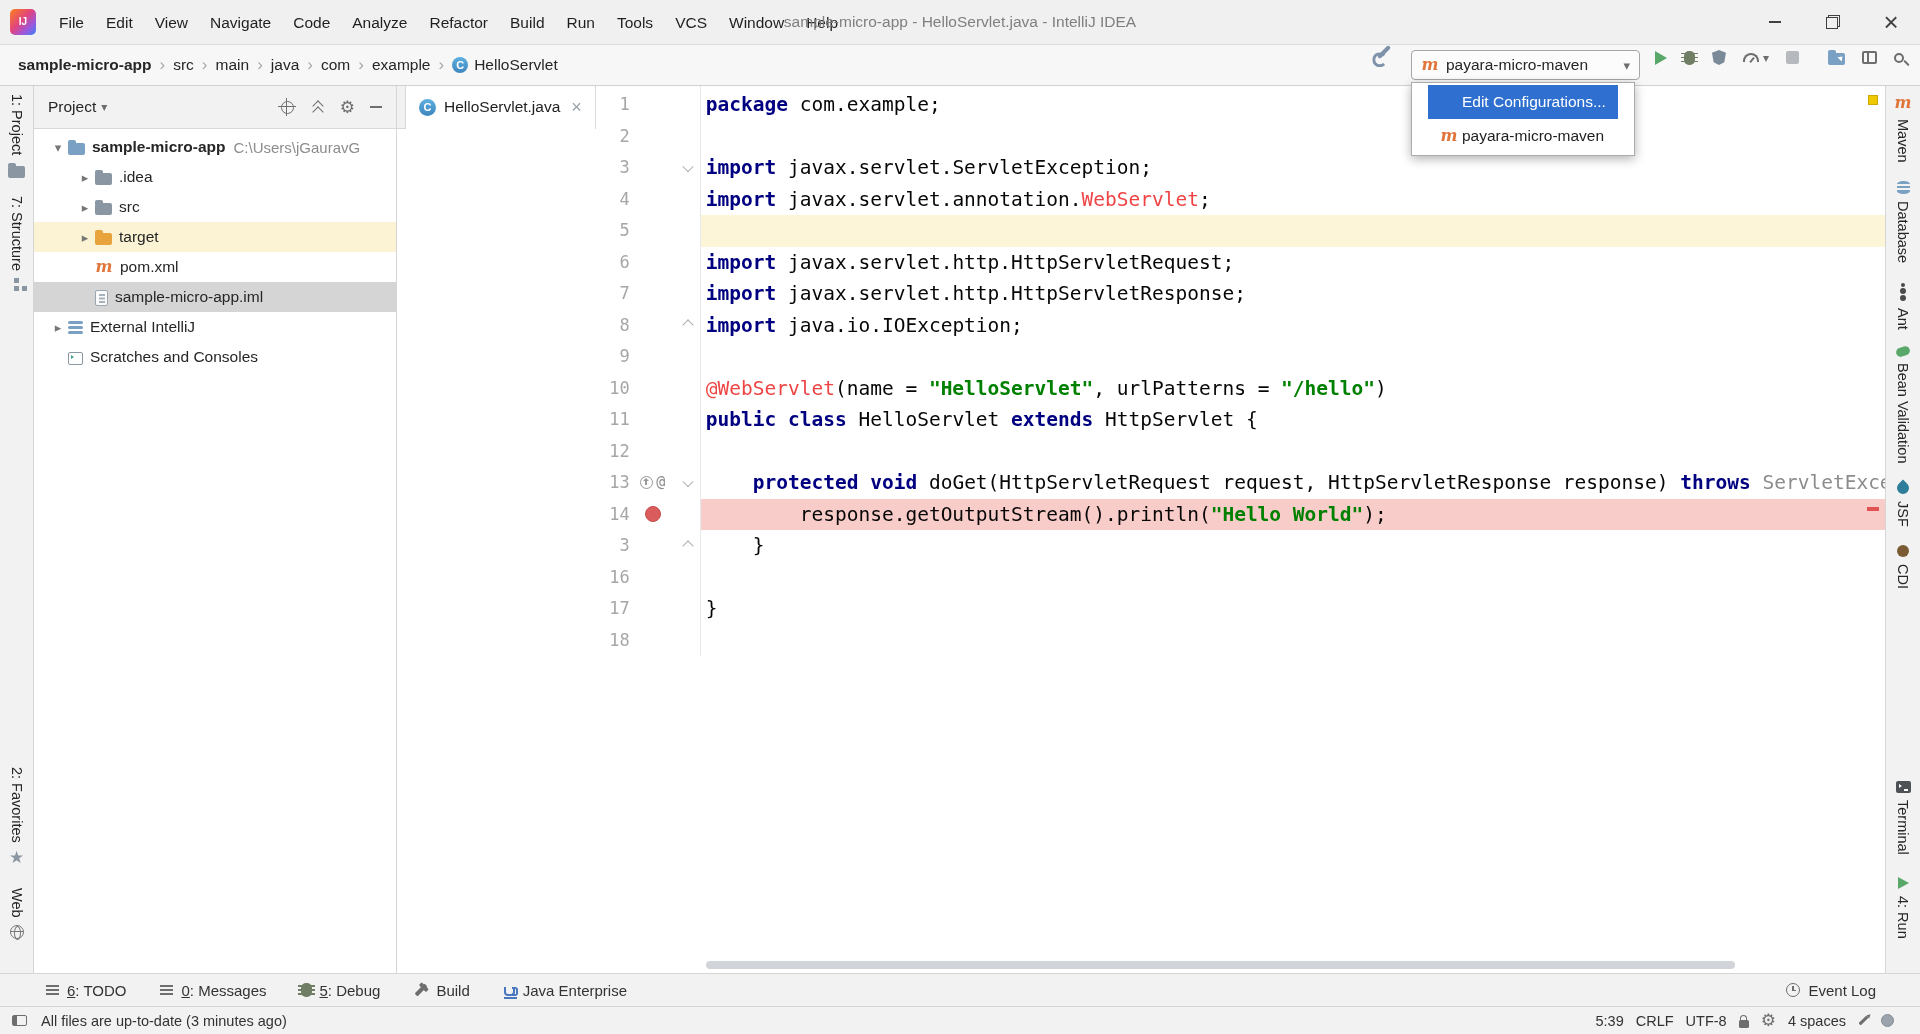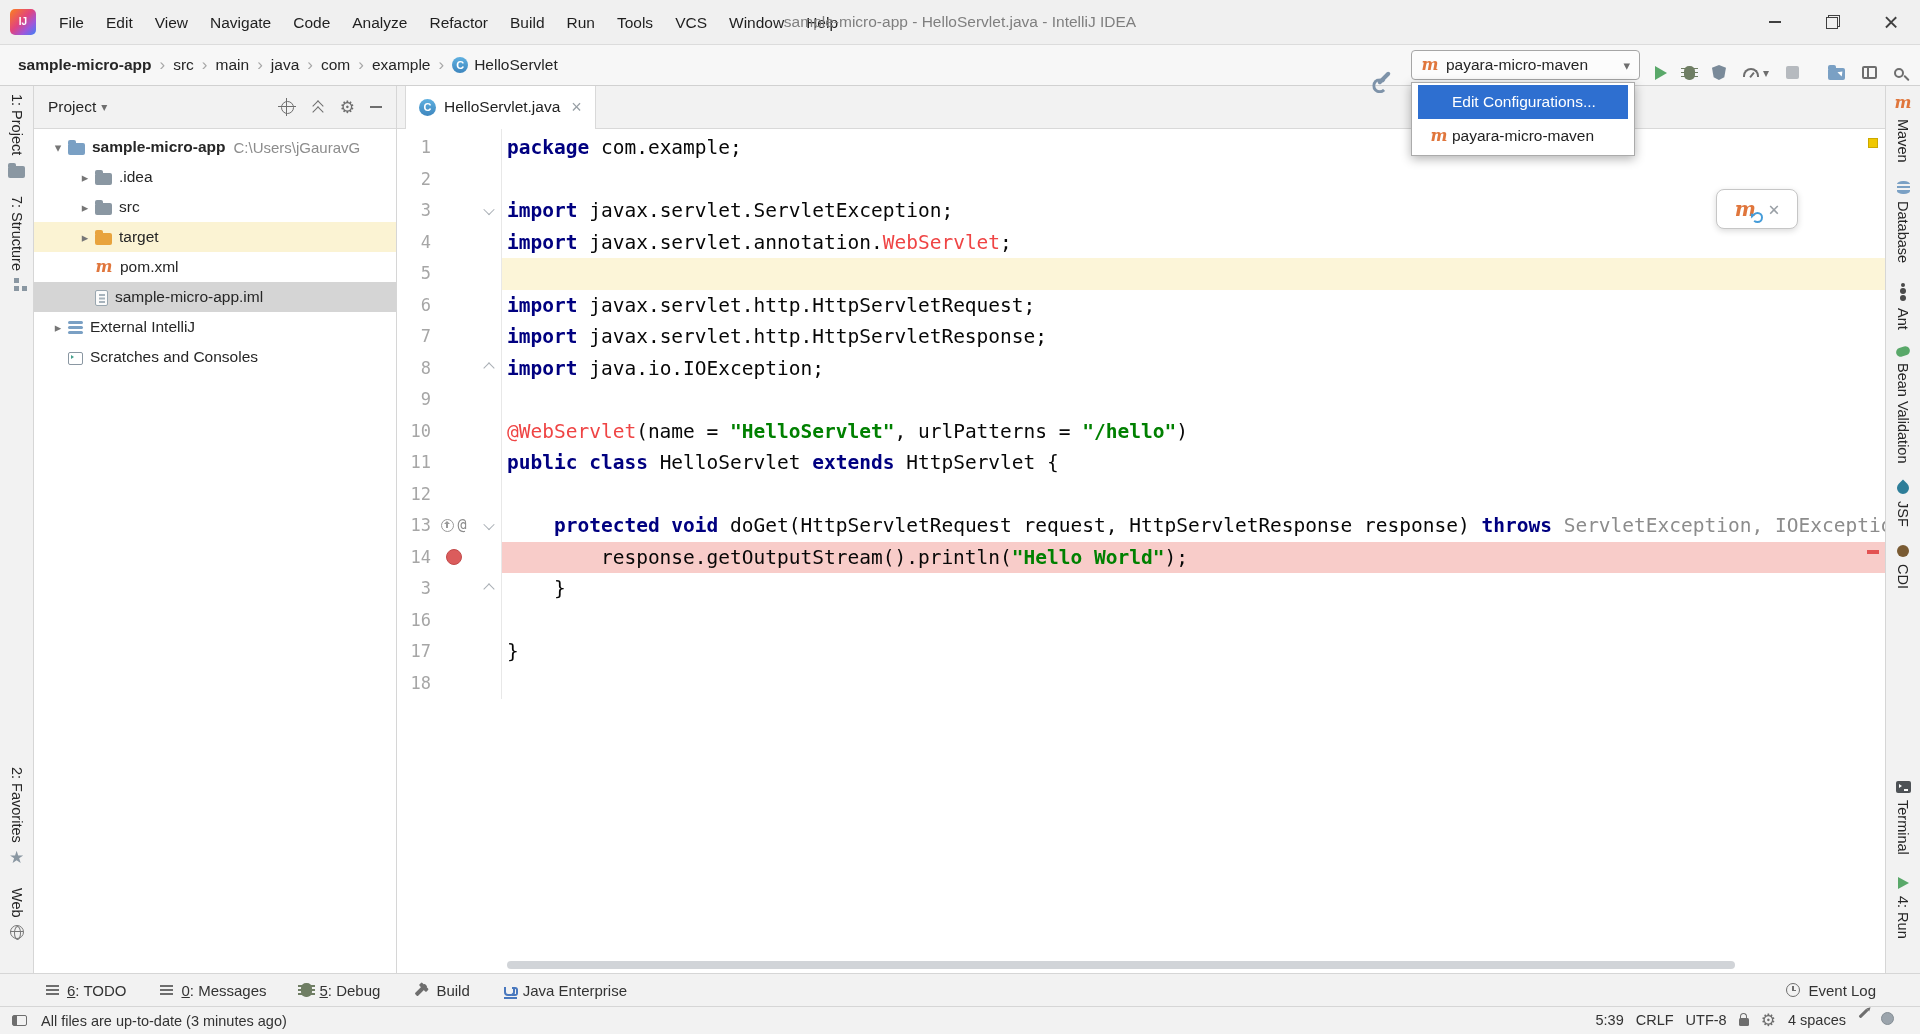--- a/index.html
+++ b/index.html
@@ -21,21 +21,21 @@
   .i-restore{width:14px;height:14px}
   .i-restore::before{content:"";position:absolute;right:0;top:0;width:10px;height:10px;border:1.5px solid #404040}
   .i-restore::after{content:"";position:absolute;left:0;bottom:0;width:10px;height:10px;border:1.5px solid #404040;background:#F0F0F0}
 
   
   .navbar{height:41px;flex:none;background:#F7F7F7;border-bottom:1px solid #D1D1D1;display:flex;align-items:center;padding:0 16px 0 18px}
   .crumbs{display:flex;align-items:center;gap:8px;font-size:15.5px}
   .crumb{display:flex;align-items:center;gap:6px;white-space:nowrap}
   .crumb.root .crumb-label{font-weight:bold}
   .crumb-sep{color:#A8A8A8;font-size:17px}
-  .nav-right{margin-left:auto;display:flex;align-items:flex-end;gap:15px}
+  .nav-right{margin-left:auto;display:flex;align-items:flex-start;gap:15px}
   .nav-actions{display:flex;align-items:center;gap:17px}
   .nav-act{display:flex;align-items:center}
   .nav-act.gap{margin-left:12px}
   .mini-caret{color:#6E6E6E;font-size:12px;margin-left:4px}
 
   .i-wrench{width:16px;height:4px;background:#7E93A9;border-radius:2px;transform:rotate(-45deg);margin:0 4px}
   .i-wrench::before{content:"";position:absolute;left:-8px;top:-3.5px;width:9px;height:9px;border:3px solid #7E93A9;border-radius:50%;border-right-color:transparent;transform:rotate(45deg)}
   .i-run{width:0;height:0;border-left:12px solid #59A869;border-top:7.5px solid transparent;border-bottom:7.5px solid transparent}
   .i-debug,.i-debug-tool{width:11px;height:14px;background:#6F7E64;border-radius:5px}
   .i-debug::before,.i-debug-tool::before{content:"";position:absolute;left:-3px;top:2px;width:17px;height:1.5px;background:#6F7E64;box-shadow:0 4px 0 #6F7E64,0 8px 0 #6F7E64}
@@ -50,21 +50,21 @@
   .i-layout::before{content:"";position:absolute;left:3px;top:0;width:2px;height:9px;background:#6E6E6E}
   .i-search{width:10px;height:10px;border:2px solid #6E6E6E;border-radius:50%}
   .i-search::after{content:"";position:absolute;left:7px;top:7px;width:7px;height:2px;background:#6E6E6E;transform:rotate(45deg);border-radius:1px}
 
   
   .combo{position:relative;height:30px;width:229px;border:1px solid #A6A6A6;border-radius:4px;background:#FCFCFC;display:flex;align-items:center;gap:7px;padding:0 9px;font-size:15.5px}
   .combo-caret{margin-left:auto;color:#6E6E6E;font-size:13px}
   .i-maven{width:18px;height:18px;text-align:center;color:#E0763C;font:italic bold 16px/18px "DejaVu Serif",serif}
   .i-maven::before{content:"m"}
   .i-maven.big{width:22px;height:22px;font-size:20px;line-height:22px}
-  .popup{position:absolute;left:-1px;top:31px;width:224px;background:#fff;border:1px solid #ABABAB;box-shadow:0 3px 10px rgba(0,0,0,.3);z-index:100;padding:2px 6px}
+  .popup{position:absolute;left:-1px;top:31px;width:224px;background:#fff;border:1px solid #ABABAB;box-shadow:0 3px 10px rgba(0,0,0,.3);z-index:100;padding:2px 16px}
   .dd-item{height:34px;display:flex;align-items:center;padding:0 8px;font-size:15.5px;color:#1F1F1F;white-space:nowrap}
   .dd-item.sel{background:#2E6FD0;color:#fff}
   .dd-ic{width:26px;display:inline-flex;justify-content:center;flex:none}
 
   
   .main{flex:1;min-height:0;display:flex}
   .stripe-left{width:34px;flex:none;background:#F2F2F2;border-right:1px solid #D6D6D6;position:relative}
   .stripe-right{width:35px;flex:none;background:#F2F2F2;border-left:1px solid #D6D6D6;position:relative}
   .sgroup-top{position:absolute;top:8px;left:0;right:0;display:flex;flex-direction:column;align-items:center;gap:18px}
   .sgroup-bottom{position:absolute;bottom:34px;left:0;right:0;display:flex;flex-direction:column;align-items:center;gap:22px}
@@ -118,21 +118,21 @@
   .i-folder::before{content:"";position:absolute;top:-3px;left:0;width:8px;height:4px;background:currentColor;border-radius:2px 2px 0 0}
   .c-blue{color:#7AA0C4}.c-gray{color:#8A97A2}.c-orange{color:#E8A33D}
   .i-file-iml{width:13px;height:16px;background:#FBFBFB;border:1px solid #9AA7B0;border-radius:2px;margin-top:1px}
   .i-file-iml::before{content:"";position:absolute;left:2.5px;top:3.5px;width:6px;height:1.5px;background:#A7B3BC;box-shadow:0 3.5px 0 #A7B3BC,0 7px 0 #A7B3BC}
   .i-libraries{width:15px;height:15px}
   .i-libraries::before{content:"";position:absolute;left:0;top:1px;width:15px;height:3px;background:#7AA0C4;border-radius:1.5px;box-shadow:0 5px 0 #7AA0C4,0 10px 0 #7AA0C4}
   .i-scratches{width:15px;height:13px;border:1.5px solid #8A97A2;border-radius:2px;margin-top:2px}
   .i-scratches::before{content:"";position:absolute;left:2px;top:2.5px;border-top:2.5px solid transparent;border-bottom:2.5px solid transparent;border-left:3.5px solid #45A08C}
 
   
-  .editor-col{flex:1;min-width:0;display:flex;flex-direction:column;background:#fff}
+  .editor-col{flex:1;min-width:0;display:flex;flex-direction:row;background:#fff}
   .tabbar{height:43px;flex:none;background:#F2F2F2;border-bottom:1px solid #D9D9D9;display:flex;align-items:stretch;padding-left:8px}
   .tab{position:relative;background:#fff;border-left:1px solid #D9D9D9;border-right:1px solid #D9D9D9;display:flex;align-items:center;gap:8px;padding:0 13px;font-size:15.5px;color:#1F1F1F}
   .tab::after{content:"";position:absolute;left:0;right:0;bottom:-1px;height:1px;background:#fff}
   .tab-close{color:#99A0A6;font-size:18px;margin-left:3px}
   .i-class{width:17px;height:17px;border-radius:50%;background:linear-gradient(#5FB0E0,#3D86BE);color:#fff;text-align:center;font:bold 11px/17px "Liberation Sans",sans-serif}
   .i-class::before{content:"C"}
   .i-class.sm{width:16px;height:16px;line-height:16px}
 
   .editor-view{flex:1;position:relative;overflow:hidden;font-family:"DejaVu Sans Mono",monospace;font-size:19.5px}
   .code-area{padding-top:3px;position:relative}
@@ -178,21 +178,21 @@
   .i-java-ee::before{content:"";position:absolute;right:-5px;top:0;width:4px;height:5px;border:2px solid #4978BE;border-left:none;border-radius:0 3px 3px 0}
   .i-java-ee::after{content:"";position:absolute;left:-2px;bottom:-5px;width:13px;height:2px;background:#4978BE}
   .eventlog{margin-left:auto;margin-right:44px;display:flex;align-items:center;gap:8px}
   .i-clock{width:14px;height:14px;border:1.5px solid #6E6E6E;border-radius:50%}
   .i-clock::before{content:"";position:absolute;left:5px;top:2px;width:1.5px;height:4.5px;background:#6E6E6E}
   .i-clock::after{content:"";position:absolute;left:5px;top:5.5px;width:4px;height:1.5px;background:#6E6E6E}
 
   
   .statusbar{height:28px;flex:none;background:#F2F2F2;border-top:1px solid #D6D6D6;display:flex;align-items:center;padding:0 26px 0 12px;font-size:14.5px;color:#333}
   .sb-msg{margin-left:14px}
-  .sb-right{margin-left:auto;display:flex;gap:12px}
+  .sb-right{margin-left:auto;display:flex;align-items:center;gap:12px}
   .i-toggle{width:15px;height:11px;border:1.5px solid #6E6E6E;border-radius:2px}
   .i-toggle::before{content:"";position:absolute;left:0;top:0;width:4px;height:100%;background:#6E6E6E}
   .i-lock2{width:10px;height:8px;background:#6E6E6E;border-radius:1.5px;margin-top:6px}
   .i-lock2::before{content:"";position:absolute;left:1.5px;top:-5px;width:5px;height:6px;border:1.5px solid #6E6E6E;border-bottom:none;border-radius:4px 4px 0 0}
   .i-pen{width:11px;height:3px;background:#6E6E6E;transform:rotate(-45deg);border-radius:1px}
   .i-pen::after{content:"";position:absolute;right:-4px;top:-0.5px;border-left:4px solid #6E6E6E;border-top:2px solid transparent;border-bottom:2px solid transparent}
   .i-hector{width:13px;height:13px;border-radius:50%;background:#9BA4AC;border:1px solid #848D94}
 </style>
 </head>
 <body>

